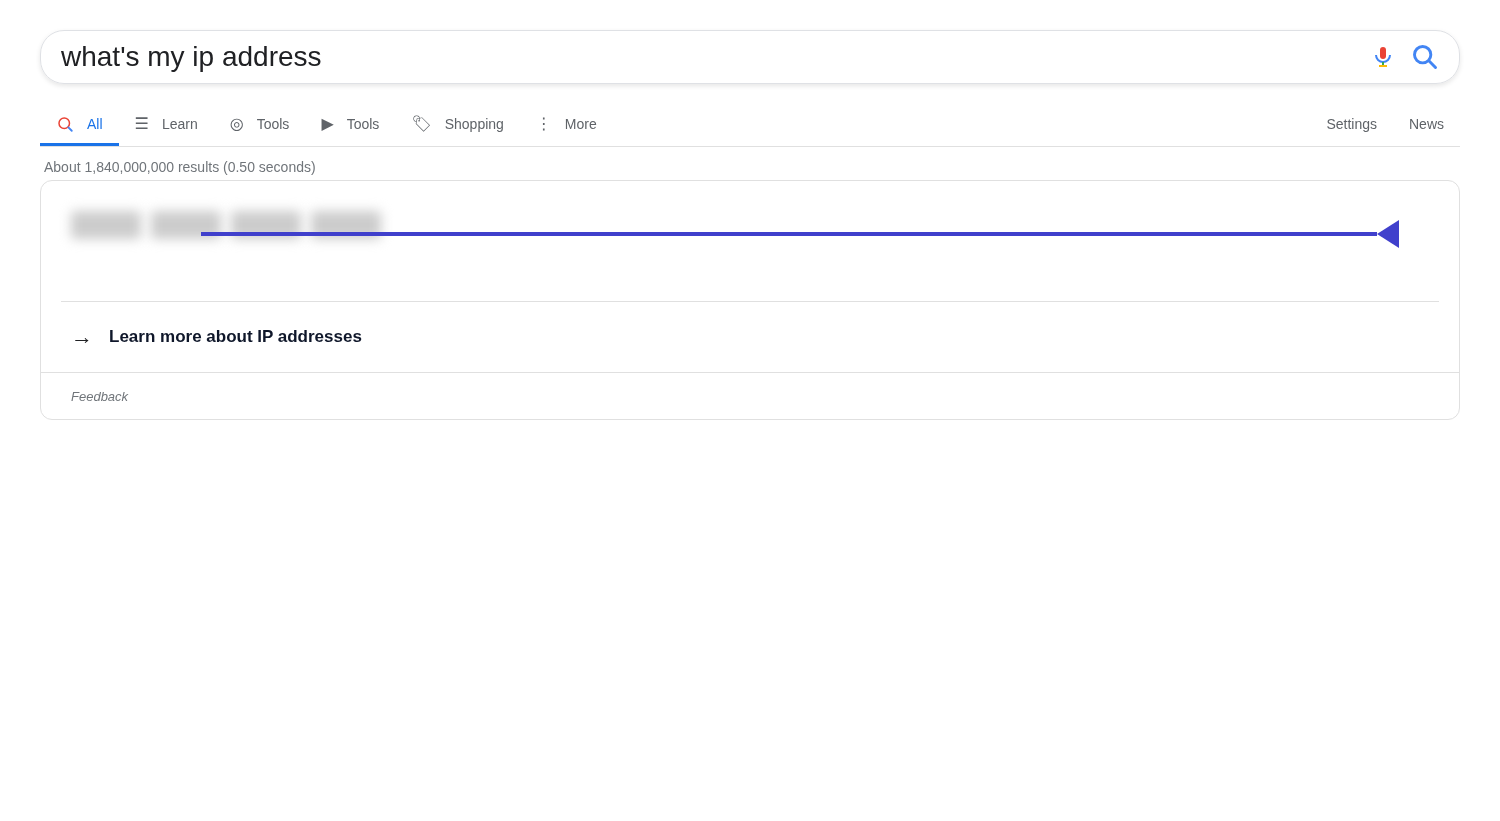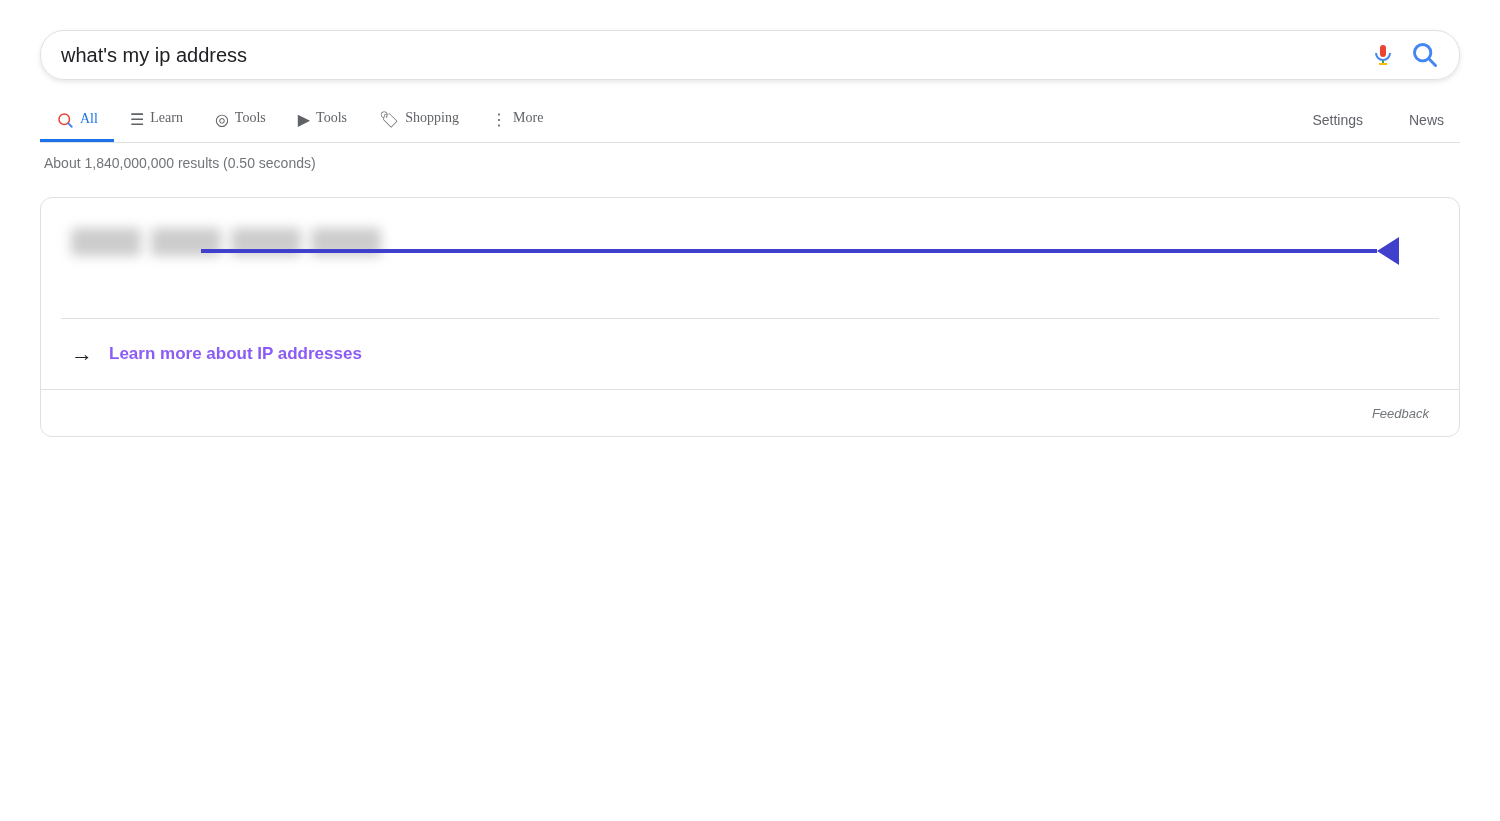--- a/index.html
+++ b/index.html
@@ -16,21 +16,21 @@
       align-items: center;
       border: 1px solid #dfe1e5;
       border-radius: 24px;
       padding: 10px 20px;
       margin: 10px 0 20px 0;
       box-shadow: 0 2px 5px rgba(0,0,0,0.1);
       max-width: 1420px;
     }
     .search-input {
       flex: 1;
-      font-size: 20px;
+      font-size: 28px;
       border: none;
       outline: none;
       color: #202124;
       background: transparent;
     }
     .search-icons {
       display: flex;
       align-items: center;
       gap: 16px;
     }
@@ -48,58 +48,57 @@
     .nav-tabs {
       display: flex;
       align-items: center;
       border-bottom: 1px solid #e0e0e0;
       padding-bottom: 0;
       margin-bottom: 12px;
       gap: 0;
     }
     .nav-tab {
       display: flex;
-      align-items: flex-start;
-      gap: 6px;
+      align-items: center;
+      gap: 13px;
       padding: 10px 16px;
       font-size: 14px;
       color: #5f6368;
       cursor: pointer;
       border-bottom: 3px solid transparent;
       text-decoration: none;
       white-space: nowrap;
-      font-family: Liberation Serif, serif;
     }
     .nav-tab.active {
       color: #1a73e8;
       border-bottom: 3px solid #1a73e8;
     }
     .nav-tab-icon {
       font-size: 16px;
     }
     .nav-spacer {
       flex: 1;
     }
     .nav-right {
       display: flex;
-      gap: 14px;
+      gap: 0;
     }
     .nav-right-item {
       padding: 10px 16px;
       font-size: 14px;
       color: #5f6368;
       cursor: pointer;
       border-bottom: 3px solid transparent;
     }
 
     
     .results-count {
       font-size: 14px;
       color: #70757a;
-      margin-bottom: 26px;
+      margin-bottom: 5px;
       padding-left: 4px;
     }
 
     
     .result-card {
       border: 1px solid #e0e0e0;
       border-radius: 12px;
       max-width: 1420px;
       overflow: hidden;
     }
@@ -165,31 +164,30 @@
       gap: 16px;
       cursor: pointer;
     }
     .arrow-right-icon {
       font-size: 22px;
       color: #202124;
     }
     .learn-more-text {
       font-size: 17px;
       font-weight: 600;
-      color: #8b5cf6;
+      color: #0f172a;
     }
 
     .divider2 {
       border: none;
       border-top: 1px solid #e0e0e0;
     }
 
     .feedback-section {
       padding: 14px 30px;
-      text-align: right;
     }
     .feedback-link {
       font-size: 13px;
       color: #70757a;
       font-style: italic;
       cursor: pointer;
     }
   </style>
 </head>
 <body>

